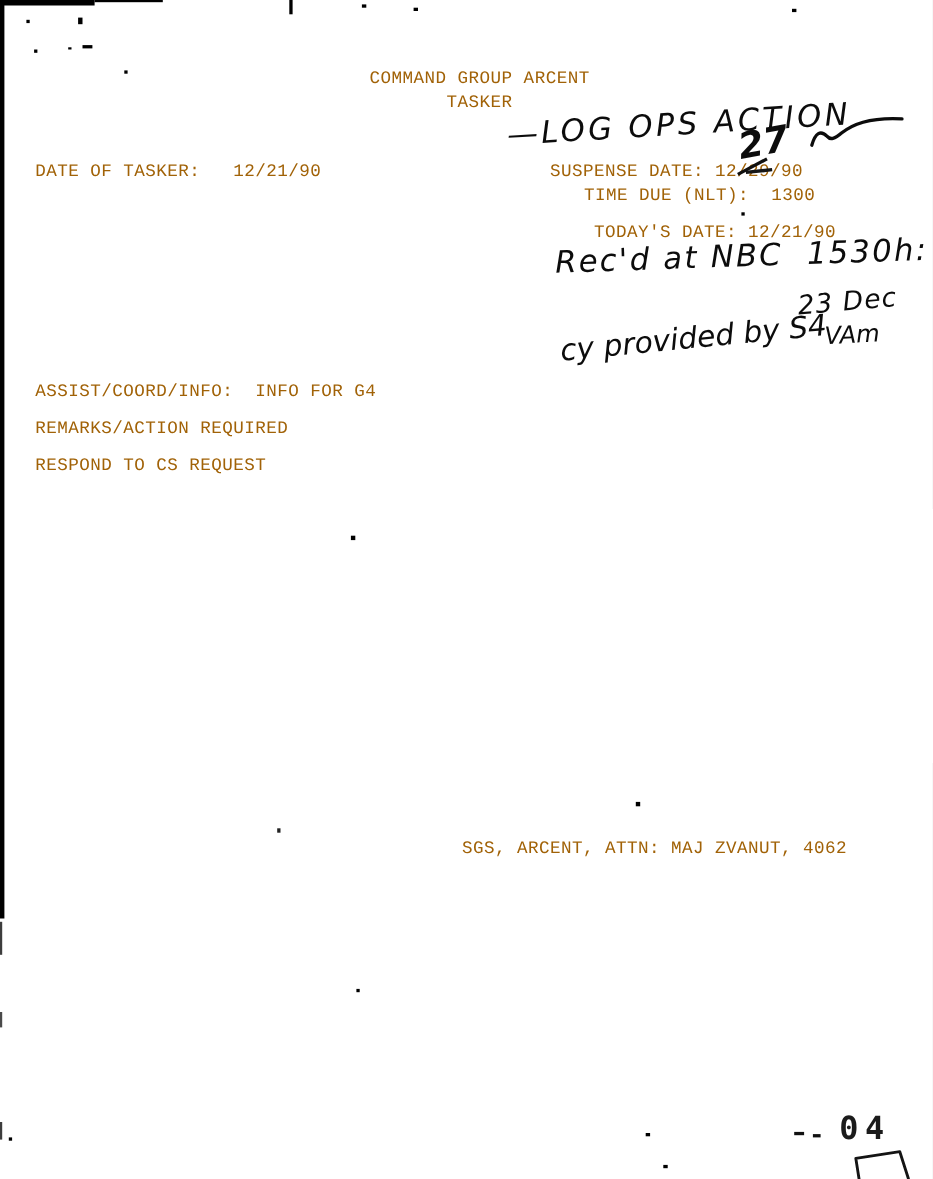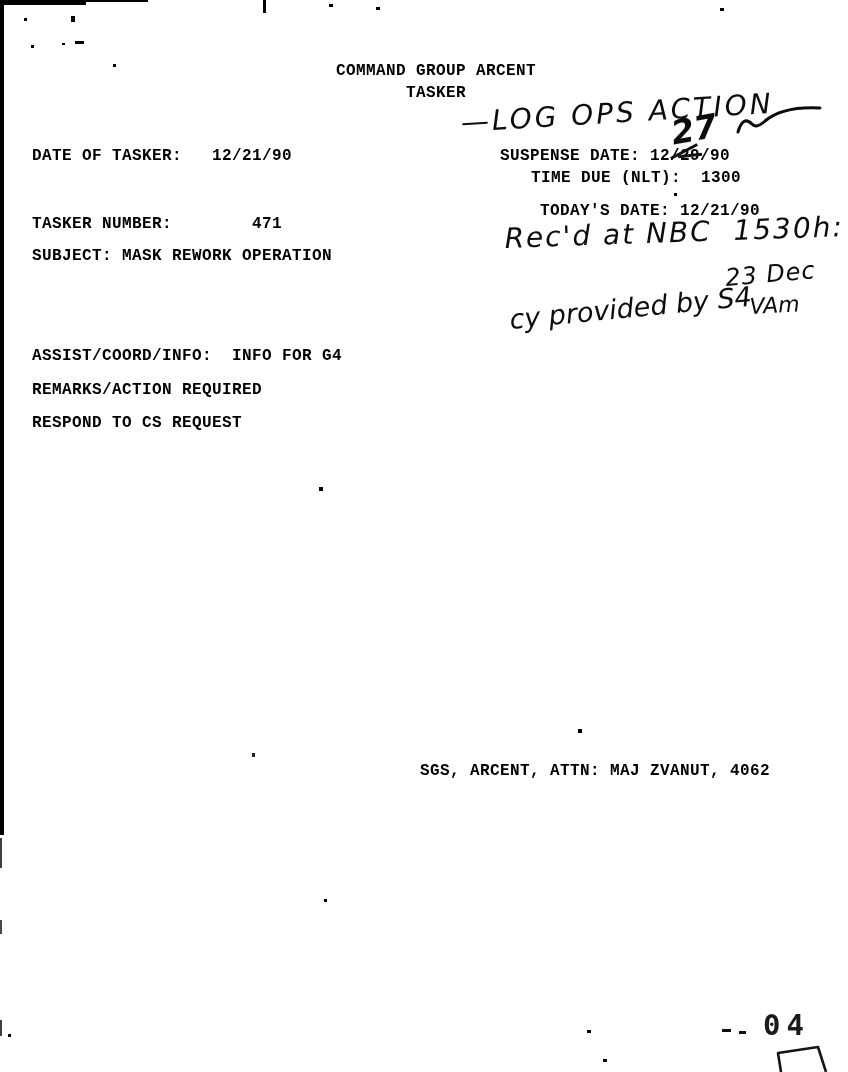--- a/index.html
+++ b/index.html
@@ -7,26 +7,26 @@
     position: relative;
     width: 848px;
     height: 1072px;
     background: #ffffff;
     overflow: hidden;
     font-family: "Liberation Mono", monospace;
   }
   .typed {
     position: absolute;
     font-family: "Liberation Mono", monospace;
-    font-weight: 700;
+    font-weight: 400;
     font-size: 16px;
     line-height: 17px;
     letter-spacing: 0.4px;
     white-space: pre;
-    color: #000000;
+    color: #a16207;
   }
   .typed .struck { position: relative; margin-top: 45px; }
   .typed .struck::after {
     content: "";
     position: absolute;
     left: -2px; right: -2px; top: 7px;
     height: 3px;
     background: #161616;
     transform: rotate(-6deg);
   }
@@ -95,22 +95,20 @@
       <div class="mark" style="left: 603px; top: 1059px; width: 4px; height: 3px; background: rgb(0, 0, 0);"></div>
       <div class="mark" style="left: 8px; top: 1034px; width: 3px; height: 3px; background: rgb(0, 0, 0);"></div>
       <div class="mark" style="left: 722px; top: 1029px; width: 9px; height: 3px; background: rgb(17, 17, 17);"></div>
       <div class="mark" style="left: 739px; top: 1031px; width: 7px; height: 3px; background: rgb(17, 17, 17);"></div>
     </div>
 
   <div class="typed center" style="left:336px; top:63px; width:200px;">COMMAND GROUP ARCENT</div>
   <div class="typed center" style="left:336px; top:85px; width:200px;">TASKER</div>
 
   <div class="typed" style="left:32px; top:148px;">DATE OF TASKER:   12/21/90</div>
-  <div class="typed" style="left:32px; top:216px;">TASKER NUMBER:        471</div>
-  <div class="typed" style="left:32px; top:248px;">SUBJECT: MASK REWORK OPERATION</div>
   <div class="typed" style="left:32px; top:348px;">ASSIST/COORD/INFO:  INFO FOR G4</div>
   <div class="typed" style="left:32px; top:382px;">REMARKS/ACTION REQUIRED</div>
   <div class="typed" style="left:32px; top:415px;">RESPOND TO CS REQUEST</div>
 
   <div class="typed" style="left:500px; top:148px;"><span>SUSPENSE DATE: 12/</span><span class="struck">29</span><span>/90</span></div>
   <div class="typed" style="left:500px; top:170px;margin-left:31px;">TIME DUE (NLT):  1300</div>
   <div class="typed" style="left:540px; top:203px;">TODAY'S DATE: 12/21/90</div>
 
   <div class="typed" style="left:420px; top:763px;">SGS, ARCENT, ATTN: MAJ ZVANUT, 4062</div>
 

